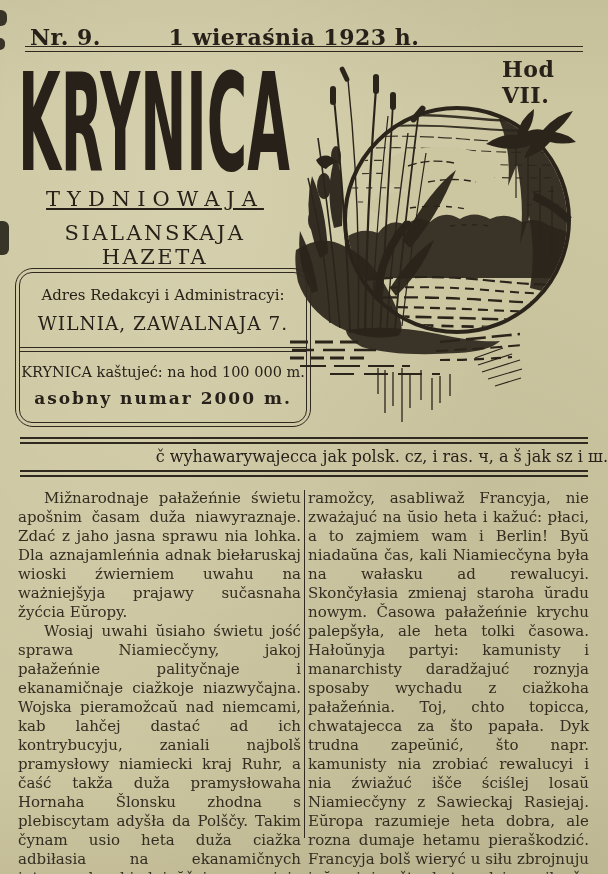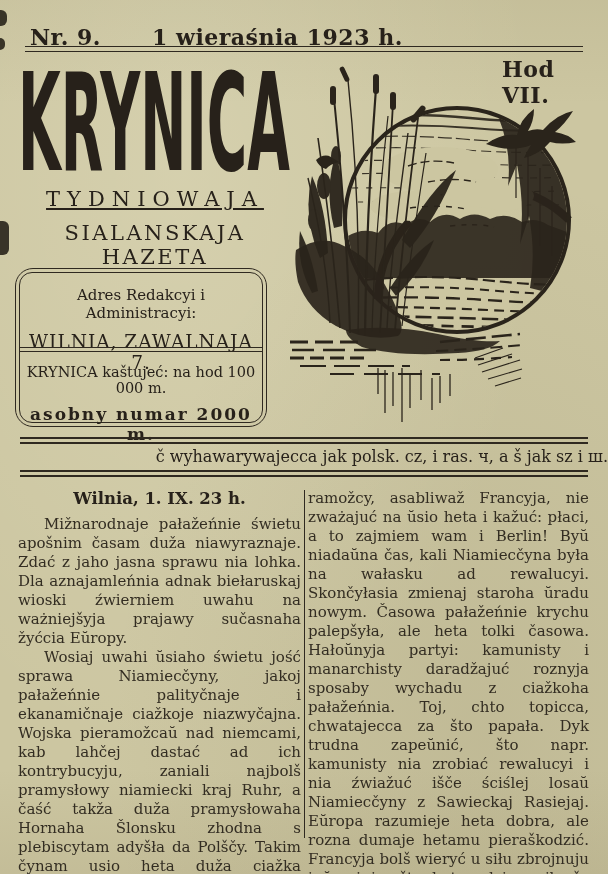--- a/index.html
+++ b/index.html
@@ -10,30 +10,30 @@
       radial-gradient(ellipse at 30% 20%, rgba(255,252,230,0.18), rgba(0,0,0,0) 60%),
       radial-gradient(ellipse at 80% 85%, rgba(90,80,50,0.10), rgba(0,0,0,0) 55%),
       linear-gradient(180deg, rgba(120,108,70,0.08), rgba(0,0,0,0) 12%, rgba(0,0,0,0) 88%, rgba(120,108,70,0.10));
     font-family:"DejaVu Serif","Liberation Serif",serif;
     color:#2e2820;
   }
   .abs{position:absolute;}
   
   .hdr{top:24px;font-weight:bold;font-size:22px;letter-spacing:0.5px;color:#27211a;}
   .hdr-issue{left:30px;}
-  .hdr-date{left:152px;width:260px;}
+  .hdr-date{left:164px;width:260px;text-align:center;}
   .hdr-vol{left:502px;margin-top:32px;}
   .rule2{border-top:1.6px solid #2f2920;border-bottom:1.6px solid #2f2920;height:6px;box-sizing:border-box;}
   .rule2b{border-top:2px solid #2f2920;border-bottom:2px solid #2f2920;height:7px;box-sizing:border-box;}
   
   .subtitle{left:14px;width:282px;text-align:center;color:#27211a;font-size:21px;}
   .sub1{top:187px;letter-spacing:7px;text-decoration:underline;}
   .sub2{top:221px;letter-spacing:2.5px;}
   
-  .frame-outer{left:15px;top:268px;width:252px;height:159px;border:1.6px solid #2f2920;border-radius:18px;box-sizing:border-box;}
+  .frame-outer{left:15px;top:268px;width:296px;height:159px;border:1.6px solid #2f2920;border-radius:18px;box-sizing:border-box;}
   .frame-inner{position:absolute;left:3px;top:3px;right:3px;bottom:3px;border:1.6px solid #2f2920;border-radius:13px;}
   .frame-sec{position:absolute;left:0;right:0;text-align:center;color:#27211a;}
   .sec1{top:0;height:74px;}
   .sec-div{position:absolute;left:0;right:0;top:74px;border-top:1.5px solid #2f2920;border-bottom:1.5px solid #2f2920;height:5px;box-sizing:border-box;}
   .sec2{top:79px;height:66px;}
   .bx-l1{font-size:15px;padding-top:13px;}
   .bx-l2{font-size:18.5px;letter-spacing:1px;padding-top:9px;}
   .bx-l3{font-size:14.5px;padding-top:12px;}
   .bx-l4{font-size:17px;font-weight:bold;letter-spacing:2px;padding-top:8px;}
   
@@ -218,21 +218,20 @@
     </div>
   </div>
 </div>
 
 <div class="abs rule2b" style="left:20px;top:437px;width:568px;"></div>
 <div class="abs pron">č wyhawarywajecca jak polsk. cz, i ras. ч, a š jak sz i ш.</div>
 <div class="abs rule2b" style="left:20px;top:470px;width:568px;"></div>
 
 <div class="abs article">
   <div class="col col-left">
-    <div class="dateline">Wilnia, 1. IX. 23 h.</div>
     <p class="ind">Mižnarodnaje pałažeńnie świetu apošnim časam duža niawyraznaje. Zdać z jaho jasna sprawu nia lohka. Dla aznajamleńnia adnak biełaruskaj wioski źwierniem uwahu na ważniejšyja prajawy sučasnaha žyćcia Eŭropy.</p>
     <p class="ind">Wosiaj uwahi ŭsiaho świetu jość sprawa Niamiecčyny, jakoj pałažeńnie palityčnaje i ekanamičnaje ciažkoje niazwyčajna. Wojska pieramožcaŭ nad niemcami, kab lahčej dastać ad ich kontrybucyju, zaniali najbolš pramysłowy niamiecki kraj Ruhr, a čaść takža duža pramysłowaha Hornaha Šlonsku zhodna s plebiscytam adyšła da Polščy. Takim čynam usio heta duža ciažka adbiłasia na ekanamičnych intaresach abiadnieŭšaj pa wajnie Niamiecčyny. Marka dajšła prosta da ničoha. Pie-</p>
   </div>
   <div class="col-div"></div>
   <div class="col col-right">
     <p>ramožcy, asabliwaž Francyja, nie zważajuć na ŭsio heta i kažuć: płaci, a to zajmiem wam i Berlin! Byŭ niadaŭna čas, kali Niamiecčyna była na wałasku ad rewalucyi. Skončyłasia zmienaj staroha ŭradu nowym. Časowa pałažeńnie krychu palepšyła, ale heta tolki časowa. Hałoŭnyja partyi: kamunisty i manarchisty daradžajuć roznyja sposaby wychadu z ciažkoha pałažeńnia. Toj, chto topicca, chwatajecca za što papała. Dyk trudna zapeŭnić, što napr. kamunisty nia zrobiać rewalucyi i nia źwiažuć išče ściślej losaŭ Niamiecčyny z Sawieckaj Rasiejaj. Eŭropa razumieje heta dobra, ale rozna dumaje hetamu pieraškodzić. Francyja bolš wieryć u siłu zbrojnuju i ŭważaje, što heta adzin najlepšy sposob utrymać supokoj u Niamiecčynie i prymusić niemcaŭ być wiernymi Traktatu Wersalskamu, nałažyŭsamu na ich hetyja ciaž-</p>
   </div>
 </div>
 
 </body></html>

